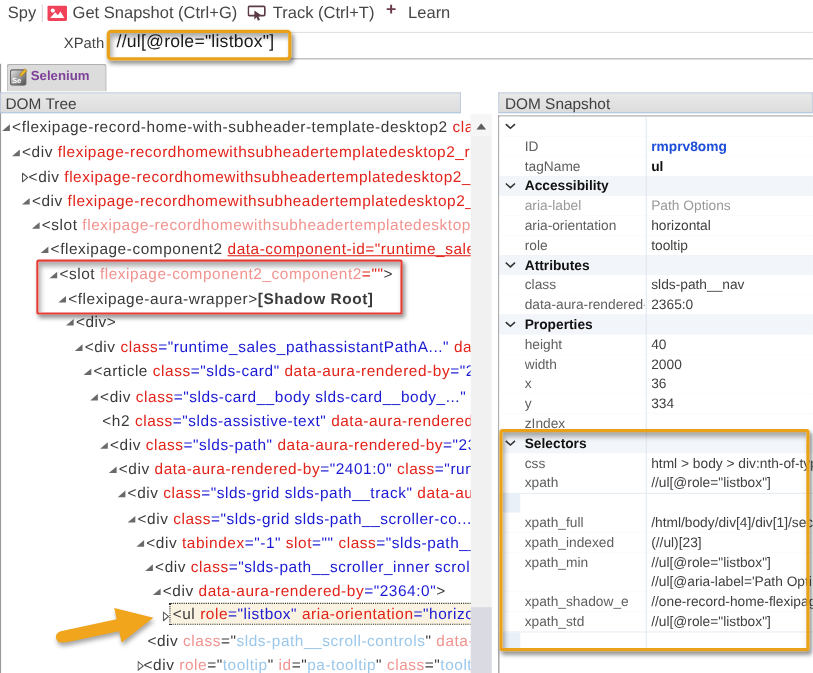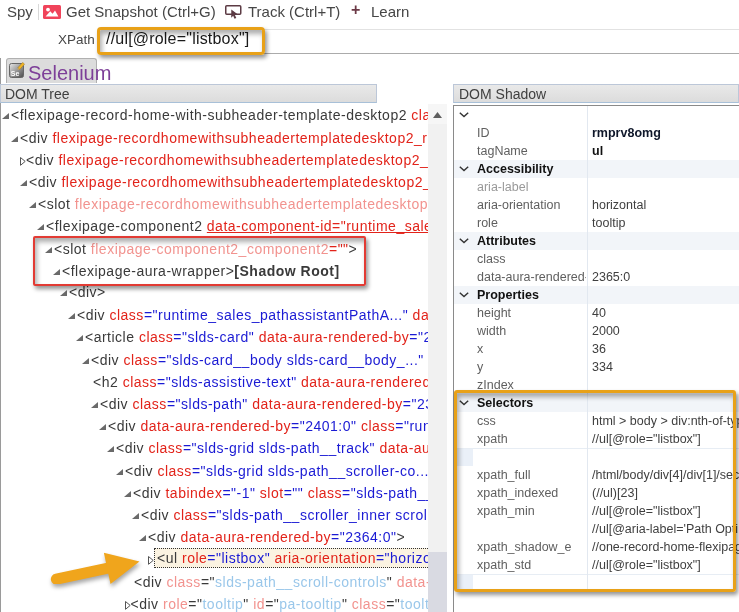--- a/index.html
+++ b/index.html
@@ -68,26 +68,26 @@
         <stop offset="1" stop-color="#4a4a4a"></stop>
   </linearGradient>
     </defs>
   <rect x="0.5" y="1.5" width="14" height="14" rx="2" fill="url(#sg)" stroke="#666"></rect>
   <text x="1.8" y="13.5" font-size="7" font-weight="bold" fill="#fff" font-family="Liberation Sans">Se</text>
   <g transform="rotate(-48 12 4)">
     <rect x="8.6" y="2.8" width="7.2" height="2.6" rx="0.4" fill="#f0b428" stroke="#8a6a10" stroke-width="0.4"></rect>
     <path d="M8.6 2.8 L6.8 4.1 L8.6 5.4 Z" fill="#caa35a"></path>
   </g>
 </svg>
-<div class="abs" style="left:28px;top:62px;font-size:20px;font-weight:normal;color:#7d3f98;">Selenium</div>
-
-<div class="abs hdr" style="left:0;top:84px;width:377px;height:19px;box-sizing:border-box;">
+<div class="abs" style="left:28px;top:62px;font-size:12px;font-weight:bold;color:#7d3f98;">Selenium</div>
+
+<div class="abs hdr" style="left:0;top:84px;width:419px;height:19px;box-sizing:border-box;">
   <span style="position:relative;left:4px;">DOM Tree</span></div>
 <div class="abs hdr" style="left:453px;top:84px;width:286px;height:19px;box-sizing:border-box;">
-  <span style="position:relative;left:5px;">DOM Shadow</span></div>
+  <span style="position:relative;left:5px;">DOM Snapshot</span></div>
 
 <div class="abs" id="tree">
     <div class="trow" style="left:2px;top:0.3px;"><span class="tri"></span><span>&lt;flexipage-record-home-with-subheader-template-desktop2</span><span class="r"> class="flexipage</span></div>
     <div class="trow" style="left:11px;top:22.5px;"><span class="tri"></span><span>&lt;div </span><span class="r">flexipage-recordhomewithsubheadertemplatedesktop2_record</span></div>
     <div class="trow" style="left:20px;top:44.7px;"><svg width="6" height="9" viewBox="0 0 6 9" style="position:relative;top:1px;">
         <polygon points="0.5,0.5 5.2,4.4 0.5,8.3" fill="#fff" stroke="#555" stroke-width="1"></polygon>
       </svg><span>&lt;div </span><span class="r">flexipage-recordhomewithsubheadertemplatedesktop2_rec</span></div>
     <div class="trow" style="left:20px;top:66.9px;"><span class="tri"></span><span>&lt;div </span><span class="r">flexipage-recordhomewithsubheadertemplatedesktop2_rec</span></div>
     <div class="trow" style="left:29px;top:89.1px;"><span class="tri"></span><span>&lt;slot </span><span class="s">flexipage-recordhomewithsubheadertemplatedesktop2_r</span></div>
     <div class="trow" style="left:37px;top:111.3px;"><span class="tri"></span><span>&lt;flexipage-component2 </span><span class="r u">data-component-id="runtime_sales_path</span></div>
@@ -128,51 +128,53 @@
 
 <div class="abs" style="left:454px;top:106px;width:19px;height:483px;background:#eaf0f8;"></div>
 <div id="grid">
     <div class="grow" style="top:106px;">
       <svg class="chev" width="10" height="6" viewBox="0 0 10 6">
         <polyline points="0.8,0.8 5,4.6 9.2,0.8" fill="none" stroke="#333" stroke-width="1.4"></polyline>
       </svg>
     </div>
     <div class="grow" style="top:124px;">
       <span class="nm" style="">ID</span>
-      <span class="val" style="font-weight:bold;color:#0f172a;">rmprv8omg</span>
+      <span class="val" style="font-weight:bold;color:#1d4ed8;">rmprv8omg</span>
     </div>
     <div class="grow" style="top:142px;">
       <span class="nm" style="">tagName</span>
       <span class="val" style="font-weight:bold;color:#111;">ul</span>
     </div>
     <div class="grow ghead" style="top:160px;">
       <svg class="chev" width="10" height="6" viewBox="0 0 10 6">
         <polyline points="0.8,0.8 5,4.6 9.2,0.8" fill="none" stroke="#333" stroke-width="1.4"></polyline>
       </svg>
       <span class="nm">Accessibility</span>
     </div>
     <div class="grow" style="top:178px;">
       <span class="nm" style="color:#999;">aria-label</span>
+      <span class="val" style="color:#999;">Path Options</span>
     </div>
     <div class="grow" style="top:196px;">
       <span class="nm" style="">aria-orientation</span>
       <span class="val" style="">horizontal</span>
     </div>
     <div class="grow" style="top:214px;">
       <span class="nm" style="">role</span>
       <span class="val" style="">tooltip</span>
     </div>
     <div class="grow ghead" style="top:232px;">
       <svg class="chev" width="10" height="6" viewBox="0 0 10 6">
         <polyline points="0.8,0.8 5,4.6 9.2,0.8" fill="none" stroke="#333" stroke-width="1.4"></polyline>
       </svg>
       <span class="nm">Attributes</span>
     </div>
     <div class="grow" style="top:250px;">
       <span class="nm" style="">class</span>
+      <span class="val" style="">slds-path__nav</span>
     </div>
     <div class="grow" style="top:268px;">
       <span class="nm" style="">data-aura-rendered-by</span>
       <span class="val" style="">2365:0</span>
     </div>
     <div class="grow ghead" style="top:286px;">
       <svg class="chev" width="10" height="6" viewBox="0 0 10 6">
         <polyline points="0.8,0.8 5,4.6 9.2,0.8" fill="none" stroke="#333" stroke-width="1.4"></polyline>
       </svg>
       <span class="nm">Properties</span>

